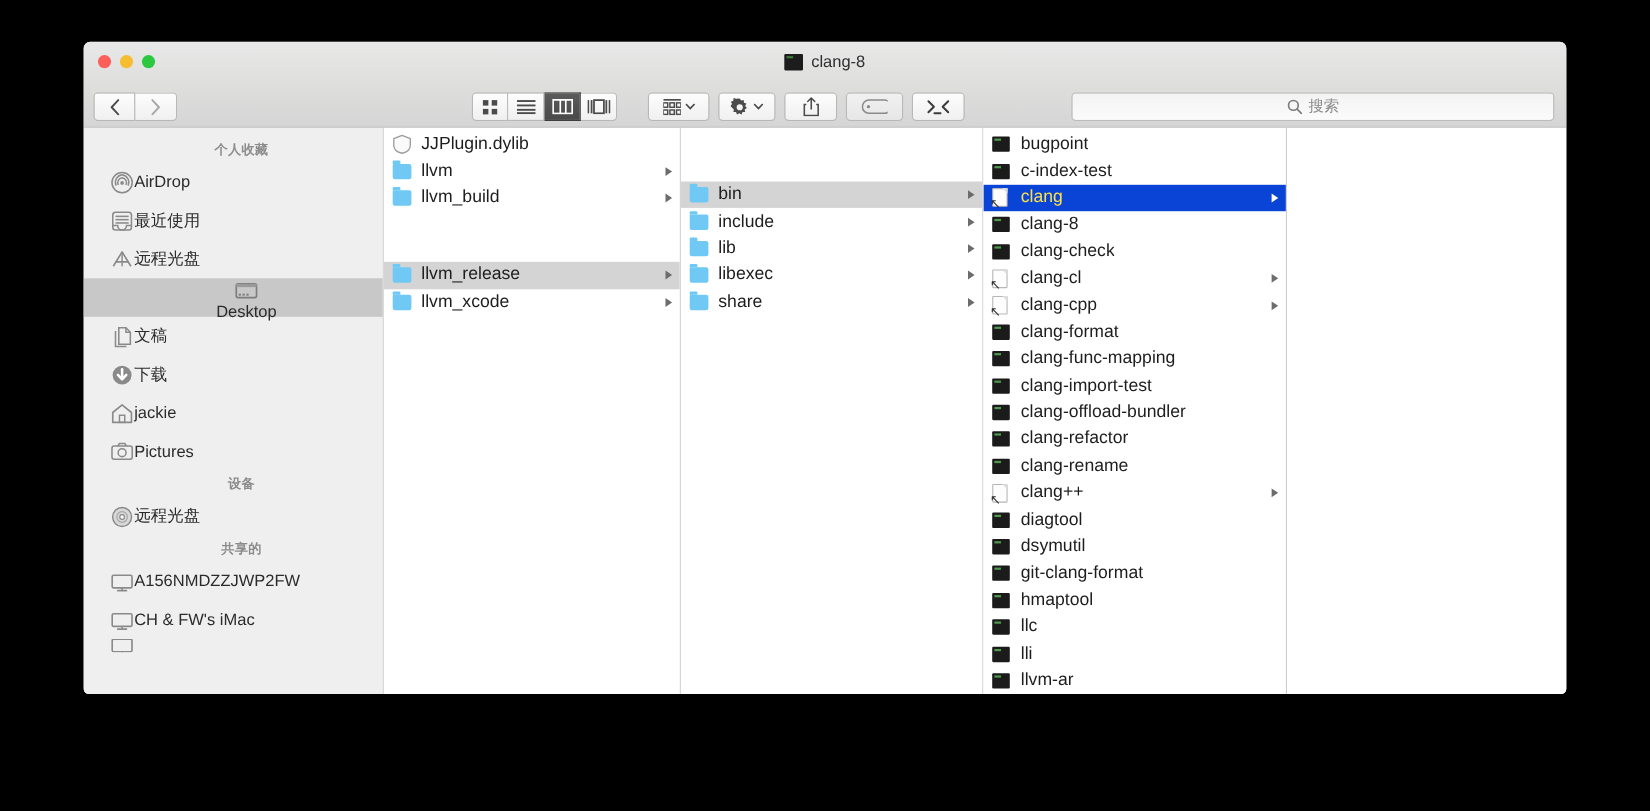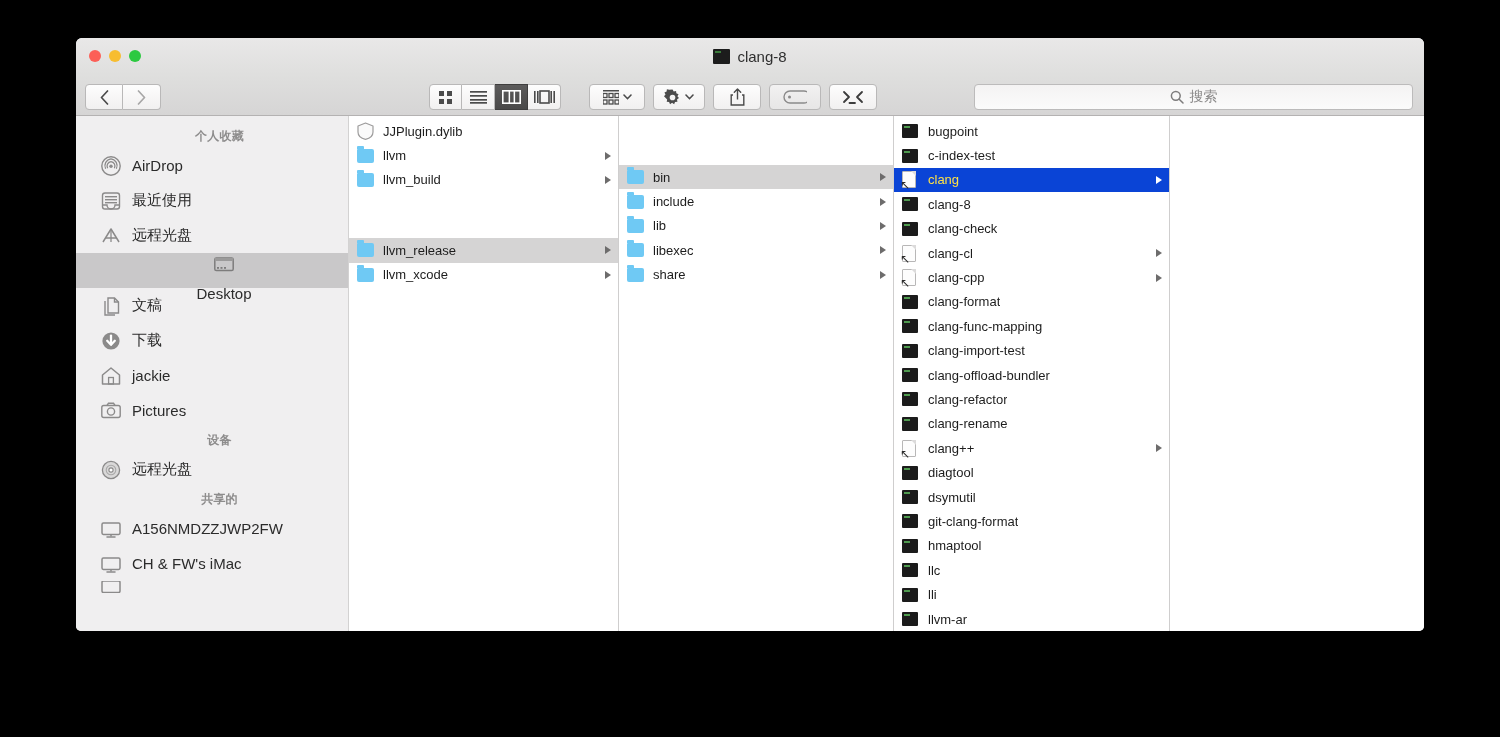--- a/index.html
+++ b/index.html
@@ -113,21 +113,21 @@
     border-right: 1px solid #d3d2d2;
     padding-top: 8px;
     overflow: hidden;
   }
   .sb-header {
     font-size: 12px; color: #8d8c8c; font-weight: 700;
     padding: 4px 0 3px 15px;
     letter-spacing: .2px;
   }
   .sb-item {
-    display: flex; align-items: center; gap: 10px;
+    display: flex; align-items: center; 
     height: 35px;
     padding-left: 24px;
     font-size: 15px; color: #2b2b2b;
   }
   .sb-item.selected { background: #c9c8c9; flex-direction: column; }
   .sb-icon { width: 22px; height: 22px; flex: 0 0 auto; color: #7d7c7c; }
   .sb-label { white-space: nowrap; }
   .sb-partial { height: 12px; overflow: hidden; }
 
   
@@ -139,21 +139,21 @@
   }
   .col-1 { width: 270px; }
   .col-2 { width: 275px; }
   .col-3 { width: 276px; }
   .col-4 { flex: 1; border-right: none; }
 
   .row {
     display: flex; align-items: center;
     height: 24.4px;
     padding-left: 8px; padding-right: 6px;
-    font-size: 13px; color: #1d1d1d;
+    font-size: 16px; color: #1d1d1d;
     position: relative;
   }
   .row.selected-inactive { background: #d5d4d4; margin-top: 46px; }
   .row.selected-active   { background: #0a44d6; color: #fde047; }
   .row-icon { width: 18px; height: 18px; flex: 0 0 auto; margin-right: 8px; display:flex; align-items:center; }
   .row-label { white-space: nowrap; overflow: hidden; text-overflow: ellipsis; }
   .chevron {
     position: absolute; right: 7px; top: 50%; transform: translateY(-50%);
     width: 0; height: 0;
     border-left: 6px solid #6d6c6c;

